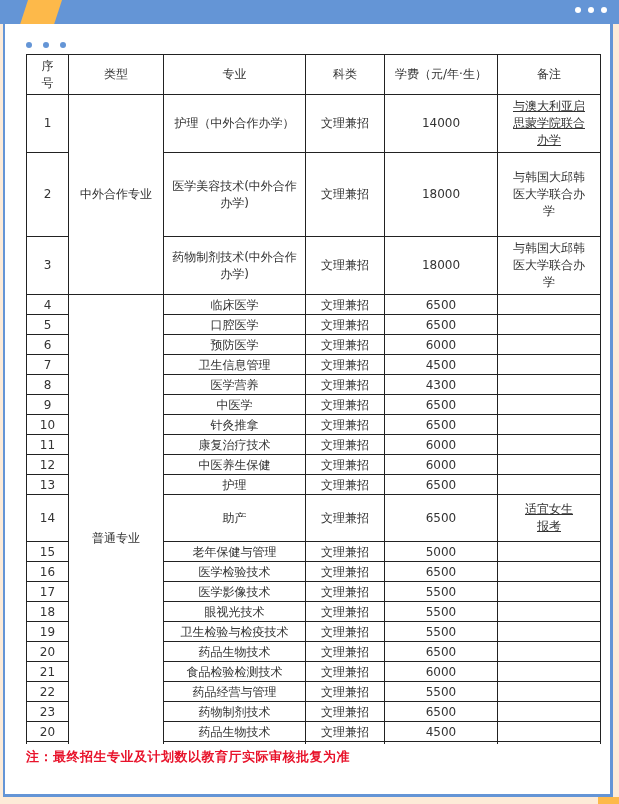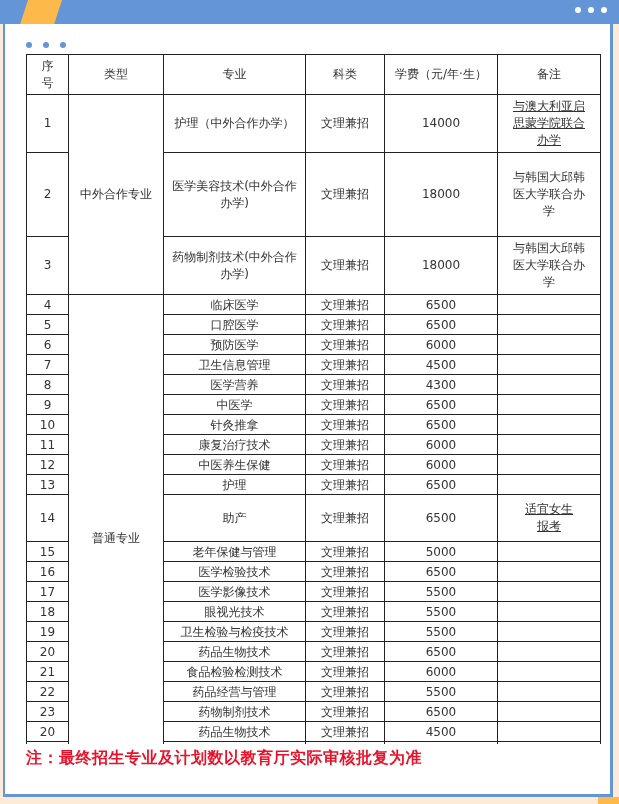--- a/index.html
+++ b/index.html
@@ -13,21 +13,21 @@
   .dots-in { position:absolute; left:26px; top:42px; display:flex; gap:11px; }
   .dots-in span { width:6px; height:6px; border-radius:50%; background:#6495d6; display:block; }
   .tri { position:absolute; width:0; height:0; }
   table { position:absolute; left:26px; top:54px; border-collapse:collapse; table-layout:fixed; font-size:12px; color:#333; }
   td, th { border:1px solid #222; text-align:center; vertical-align:middle; padding:0; font-weight:normal; line-height:17px; }
   th { height:39px; font-size:12px; }
   tr.big td { height:57px; }
   tr.s td { height:19px; line-height:18px; }
   tr.m td { height:46px; }
   .cat { vertical-align:middle; }
-  .note { position:absolute; left:26px; top:748px; color:#e8132b; font-weight:bold; font-size:16px; letter-spacing:0.5px;text-align:right; }
+  .note { position:absolute; left:26px; top:748px; color:#e8132b; font-weight:bold; font-size:13px; letter-spacing:0.5px;text-align:right; }
   .clip { position:absolute; left:0; top:0; width:619px; height:744px; overflow:hidden; }
 </style>
 </head>
 <body>
 
 <div class="topbar"></div>
 <div class="stripe"></div>
 <div class="dots-top">
     <span></span>
     <span></span>

